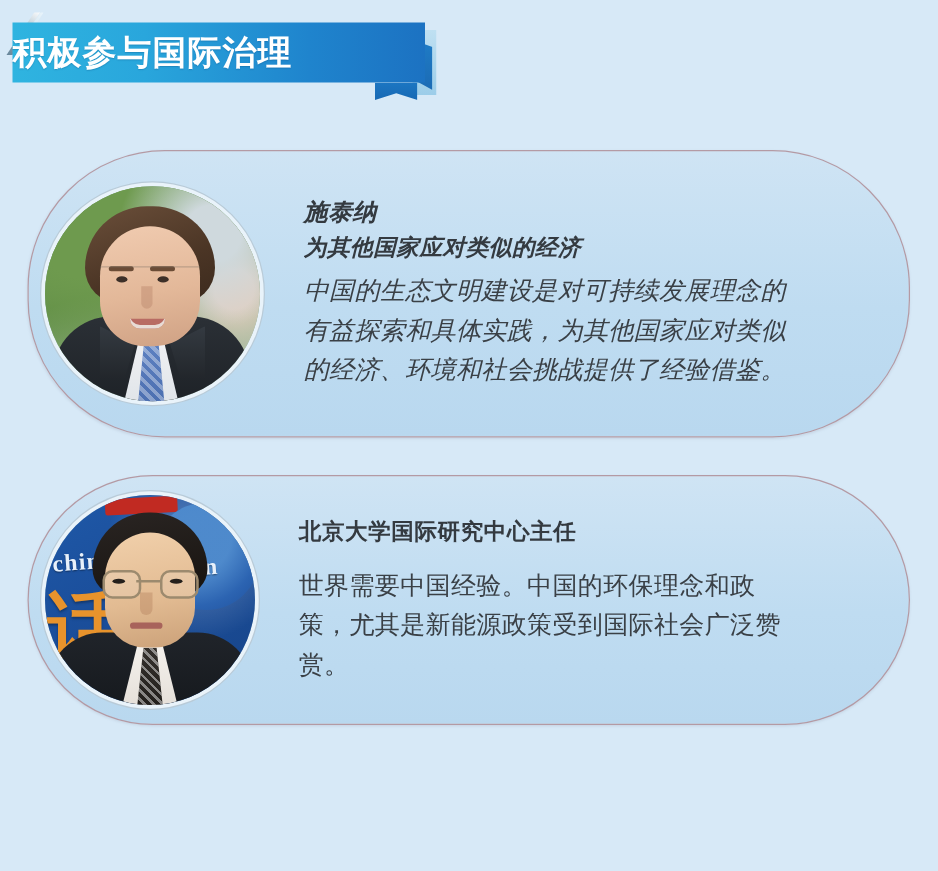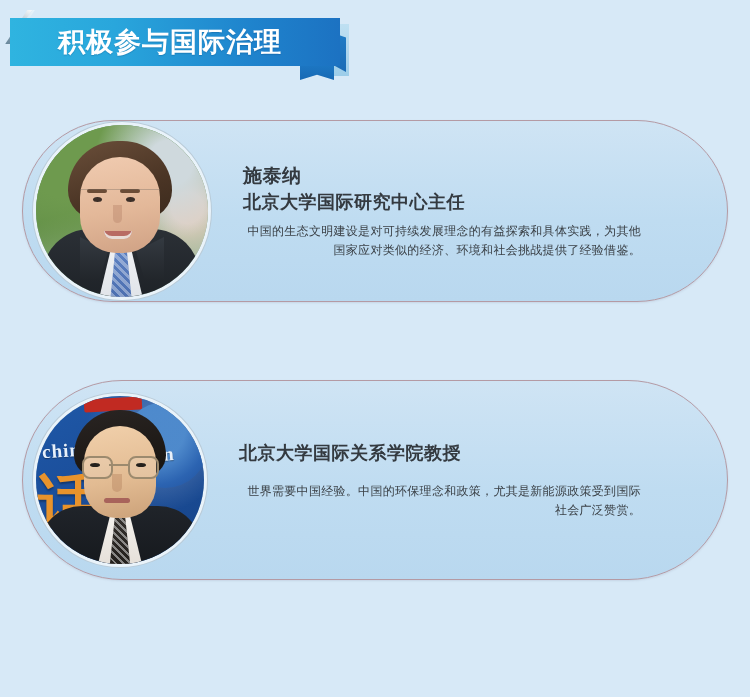--- a/index.html
+++ b/index.html
@@ -56,21 +56,20 @@
   .banner {
     position: absolute;
     left: 10px;
     top: 18px;
     width: 330px;
     height: 48px;
     background: linear-gradient(90deg, #2fb4e0 0%, #29a6dc 32%, #1f84cd 72%, #1c72c2 100%);
     display: flex;
     align-items: center;
     box-sizing: border-box;
-    padding-left: 48px;
     z-index: 3;
   }
   .banner-title {
     color: #ffffff;
     font-size: 27px;
     font-weight: bold;
     letter-spacing: 1px;
     line-height: 1;
     white-space: nowrap;
     text-shadow: 0 1px 1px rgba(0,60,110,0.25);
@@ -120,21 +119,22 @@
     box-sizing: border-box;
     border: 1px solid #b49aa4;
     border-radius: 110px;
     background: linear-gradient(180deg, #cfe4f4 0%, #bfdcf1 55%, #b9d8ef 100%);
     box-shadow: 0 1px 2px rgba(120,130,150,0.18);
     display: flex;
     align-items: center;
   }
   .card--one {
     top: 120px;
-    height: 182px;
+    height: 230px;
+    font-style: italic;
   }
   .card--two {
     top: 380px;
     height: 200px;
   }
 
   .portrait {
     position: relative;
     flex: 0 0 auto;
     width: 172px;
@@ -356,25 +356,24 @@
   }
   .person-title {
     font-size: 18px;
     font-weight: bold;
     line-height: 1.45;
     color: #343a40;
     letter-spacing: .5px;
   }
   .person-quote {
     margin-top: 6px;
-    font-size: 12px;
+    font-size: 20px;
     line-height: 1.58;
     color: #3a4046;
     letter-spacing: .3px;
-    text-align: right;
   }
   .card--one .person-quote { margin-top: 7px; }
   .card--two .person-quote { margin-top: 16px; }
 </style>
 </head>
 <body>
 
 <div class="banner-wrap">
   <div class="banner-slash"></div>
 
@@ -404,21 +403,21 @@
     <div class="p1-brow-r"></div>
     <div class="p1-eye-l"></div>
     <div class="p1-eye-r"></div>
     <div class="p1-glasses"></div>
     <div class="p1-nose"></div>
     <div class="p1-mouth"></div>
   </div>
 
   <div class="card-text">
     <div class="person-name">施泰纳</div>
-    <div class="person-title">北京大学国际研究中心主任</div>
+    <div class="person-title">为其他国家应对类似的经济</div>
     <div class="person-quote">中国的生态文明建设是对可持续发展理念的有益探索和具体实践，为其他国家应对类似的经济、环境和社会挑战提供了经验借鉴。</div>
   </div>
 </div>
 
 <div class="card card--two">
 
   <div class="portrait">
     <div class="p2-bg"></div>
     <div class="p2-redbar"></div>
     <div class="p2-globe"></div>
@@ -433,16 +432,16 @@
     <div class="p2-glass-l"></div>
     <div class="p2-glass-r"></div>
     <div class="p2-bridge"></div>
     <div class="p2-eye-l"></div>
     <div class="p2-eye-r"></div>
     <div class="p2-nose"></div>
     <div class="p2-mouth"></div>
   </div>
 
   <div class="card-text">
-    <div class="person-title">北京大学国际关系学院教授</div>
+    <div class="person-title">北京大学国际研究中心主任</div>
     <div class="person-quote">世界需要中国经验。中国的环保理念和政策，尤其是新能源政策受到国际社会广泛赞赏。</div>
   </div>
 </div>
 
 </body></html>

